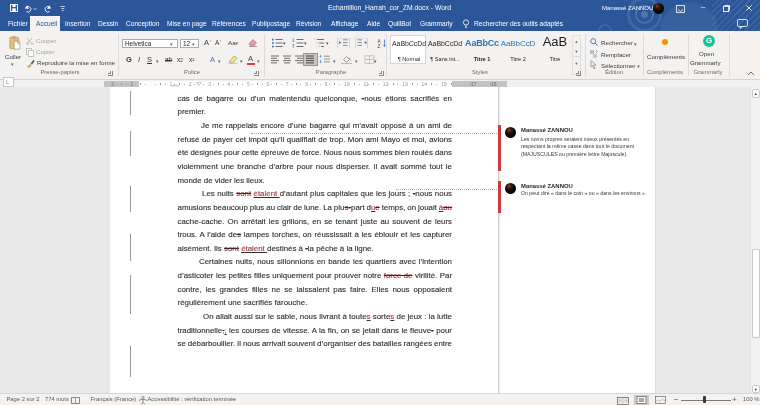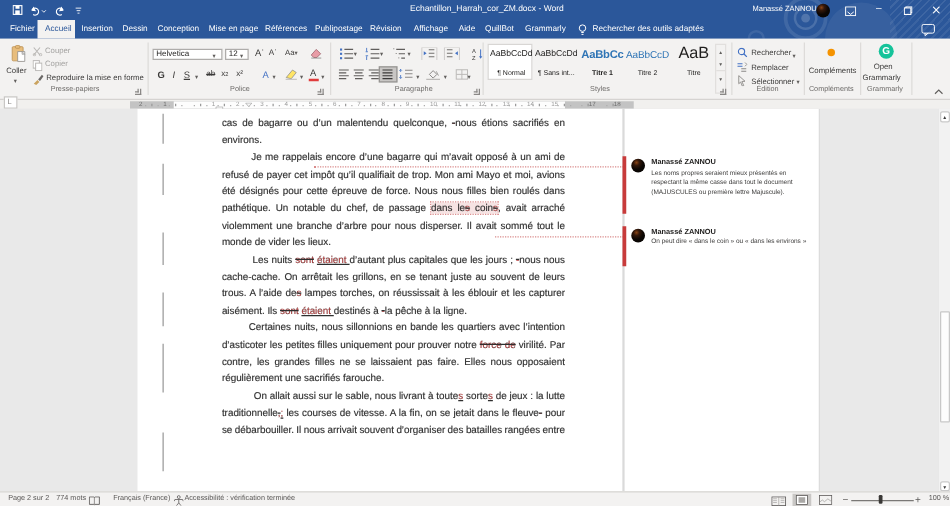--- a/index.html
+++ b/index.html
@@ -421,28 +421,28 @@
 
     <div class="chbar" style="top:4px;height:24px;"></div>
     <div class="chbar" style="top:43.5px;height:25px;"></div>
     <div class="chbar" style="top:99px;height:26px;"></div>
     <div class="chbar" style="top:147px;height:27px;"></div>
     <div class="chbar" style="top:187.5px;height:39.5px;"></div>
     <div class="chbar" style="top:259px;height:31px;"></div>
 
     <div id="textcol">
       <div class="line">cas de bagarre ou d’un malentendu quelconque, <span class="del">-</span>nous étions sacrifiés en</div>
-      <div class="line lend">environs.</div>
+      <div class="line lend">premier.</div>
       <div class="line" style="padding-left:23.5px;">Je me rappelais encore d’une bagarre qui m’avait opposé à un ami de</div>
       <div class="line">refusé de payer cet impôt qu’il qualifiait de trop. Mon ami Mayo et moi, avions</div>
-      <div class="line" style="word-spacing:-0.3px;">été désignés pour cette épreuve de force. Nous nous filles bien roulés dans</div>
-      <div class="line">pathétique. Un notable du chef, de passage <span class="cbox">dans le<span class="del">s</span> coin<span class="del">s</span></span>, avait arraché</div>
+      <div class="line" style="word-spacing:-0.3px;">été désignés pour cette épreuve de force. Nous nous sommes bien roulés dans</div>
       <div class="line">violemment une branche d’arbre pour nous disperser. Il avait sommé tout le</div>
       <div class="line lend">monde de vider les lieux.</div>
       <div class="line" style="padding-left:24.5px;">Les nuits <span class="del">sont</span> <span class="ins">étaient </span>d’autant plus capitales que les jours ; <span class="del">-</span>nous nous</div>
+      <div class="line" style="word-spacing:-0.3px;">amusions beaucoup plus au clair de lune. La plu<span class="del">s</span><span class="del">-</span>part d<span class="ins">u</span><span class="del">e</span> temps, on jouait <span class="ins">à</span><span class="del">au</span></div>
       <div class="line">cache-cache. On arrêtait les grillons, en se tenant juste au souvent de leurs</div>
       <div class="line">trous. A l’aide de<span class="del">s</span> lampes torches, on réussissait à les éblouir et les capturer</div>
       <div class="line lend">aisément. Ils <span class="del">sont</span> <span class="ins">étaient </span>destinés à <span class="del">-</span>la pêche à la ligne.</div>
       <div class="line" style="padding-left:21.5px;">Certaines nuits, nous sillonnions en bande les quartiers avec l’intention</div>
       <div class="line">d’asticoter les petites filles uniquement pour prouver notre <span class="del">force de</span> virilité. Par</div>
       <div class="line">contre, les grandes filles ne se laissaient pas faire. Elles nous opposaient</div>
       <div class="line lend">régulièrement une sacrifiés farouche.</div>
       <div class="line" style="padding-left:25.5px;">On allait aussi sur le sable, nous livrant à toute<span class="ins">s</span> sorte<span class="ins">s</span> de jeux : la lutte</div>
       <div class="line" style="word-spacing:-0.3px;">traditionnelle<span class="del">,</span><span class="ins">;</span> les courses de vitesse. A la fin, on se jetait dans le fleuve<span class="del">-</span> pour</div>
       <div class="line" style="word-spacing:-0.3px;">se débarbouiller. Il nous arrivait souvent d’organiser des batailles rangées entre</div>

